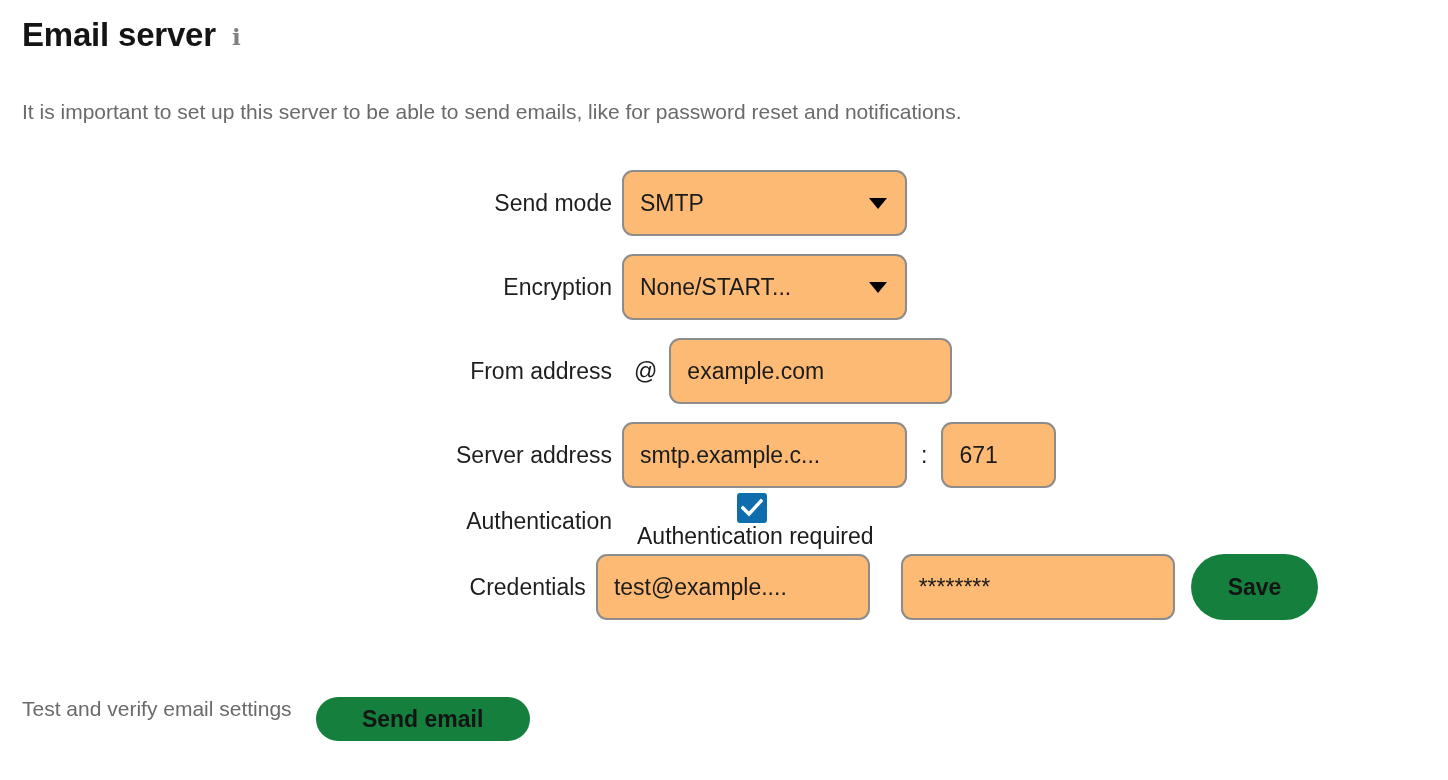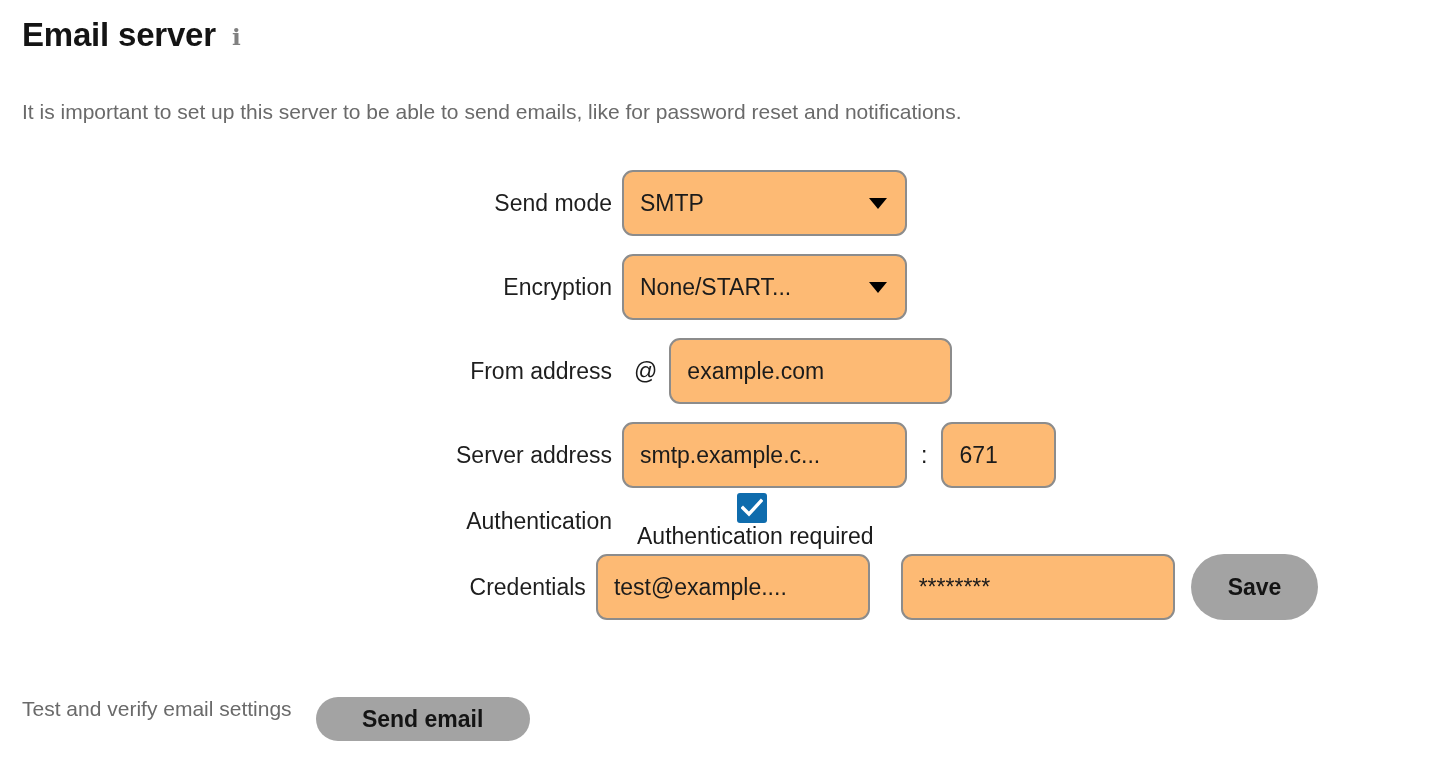--- a/index.html
+++ b/index.html
@@ -140,21 +140,21 @@
   .checkbox svg { position: absolute; left: 4px; top: 5px; }
   .check-label {
     font-size: 23px;
     color: #1b1b1b;
     margin-left: 15px;
     white-space: nowrap;
   }
 
   
   .btn {
-    background: #a3a3a3;
+    background: #15803d;
     border: none;
     border-radius: 33px;
     height: 66px;
     padding: 0 30px;
     font-family: "Liberation Sans", sans-serif;
     font-size: 23px;
     font-weight: bold;
     color: #141414;
     cursor: pointer;
     display: inline-flex;

